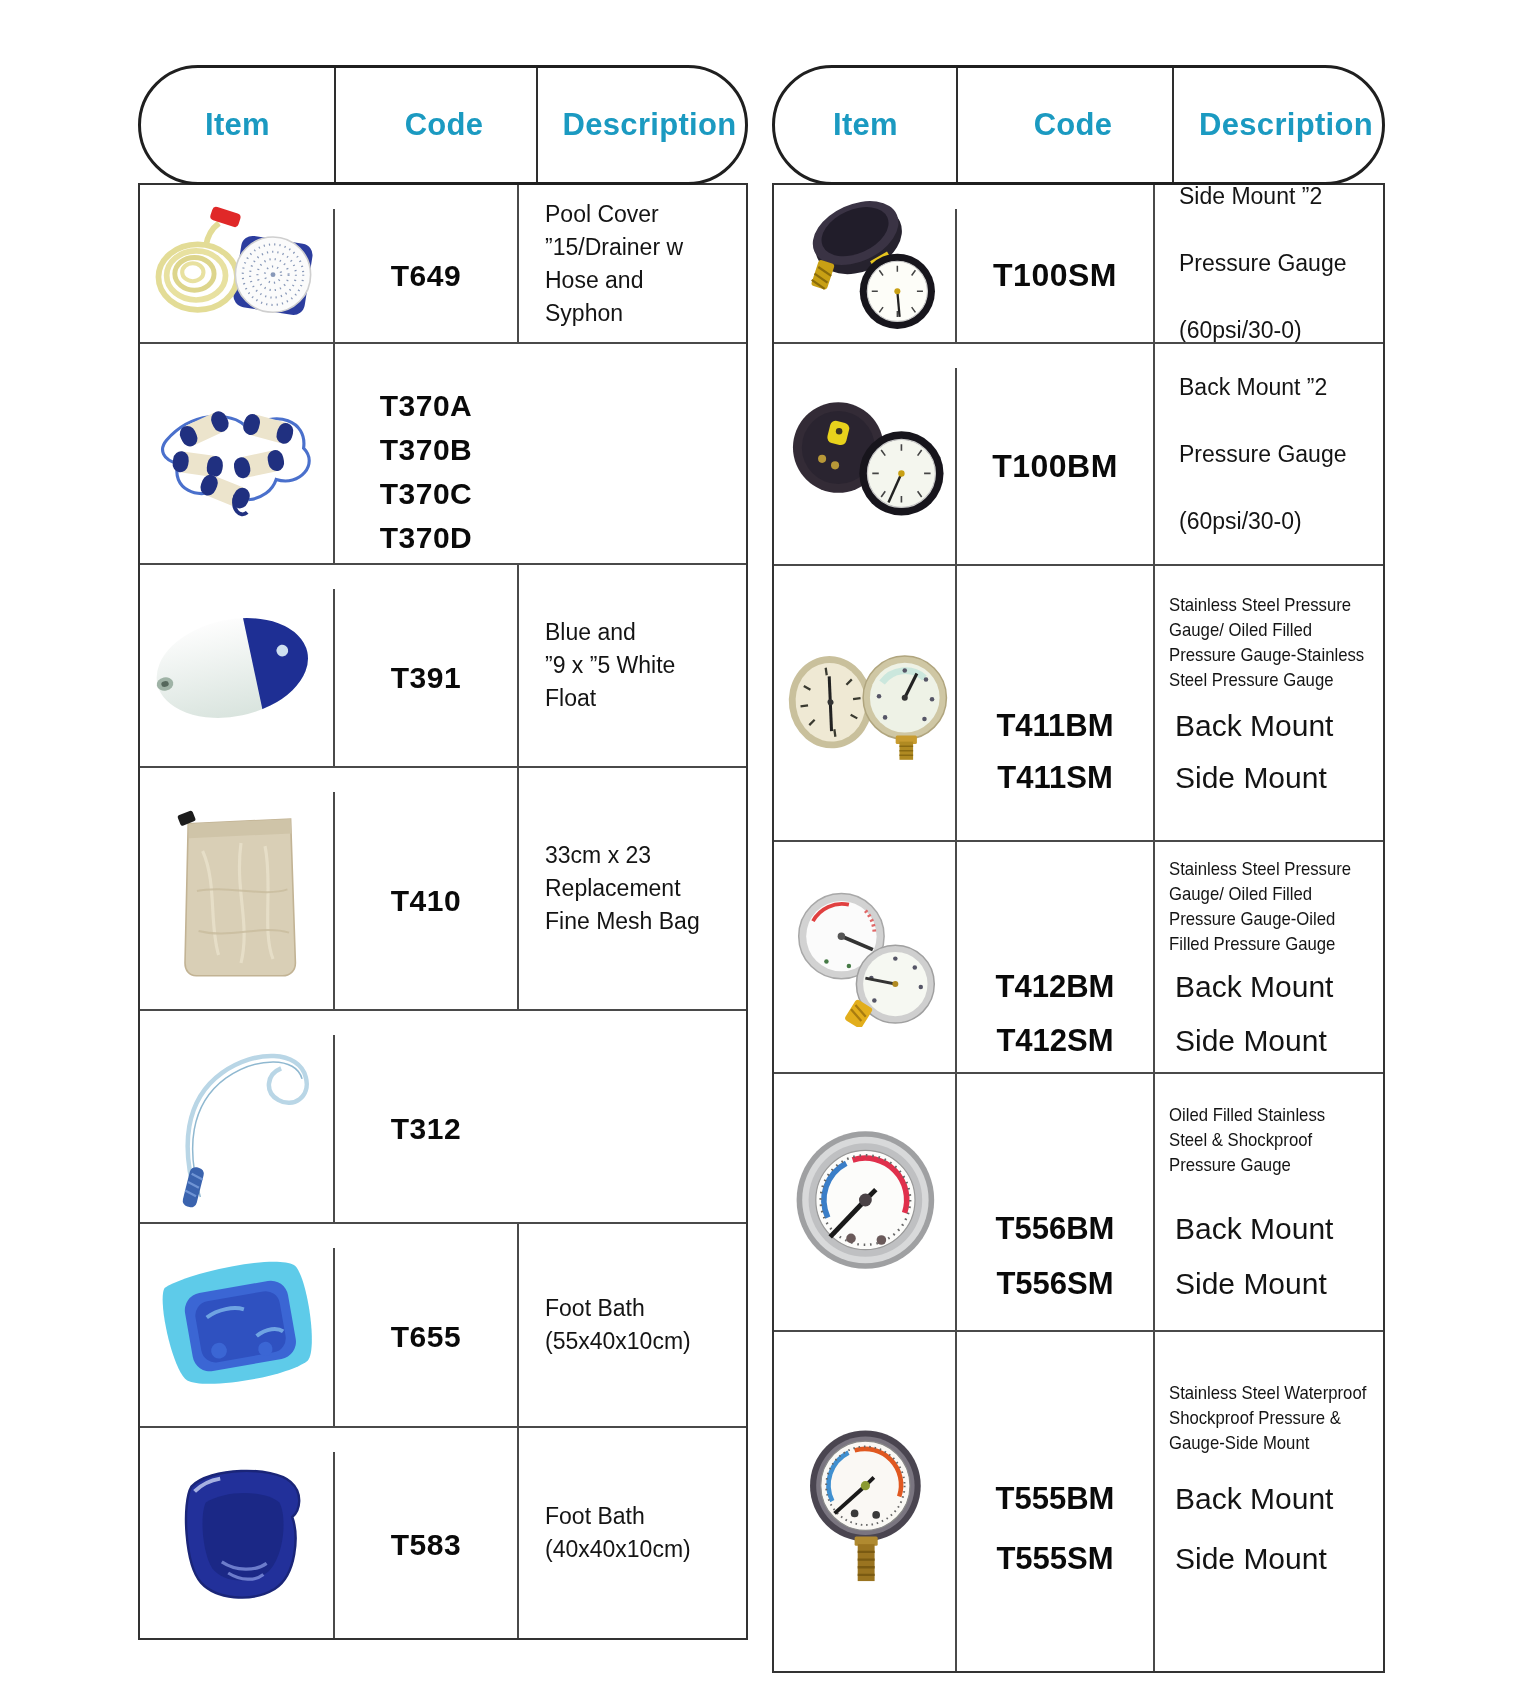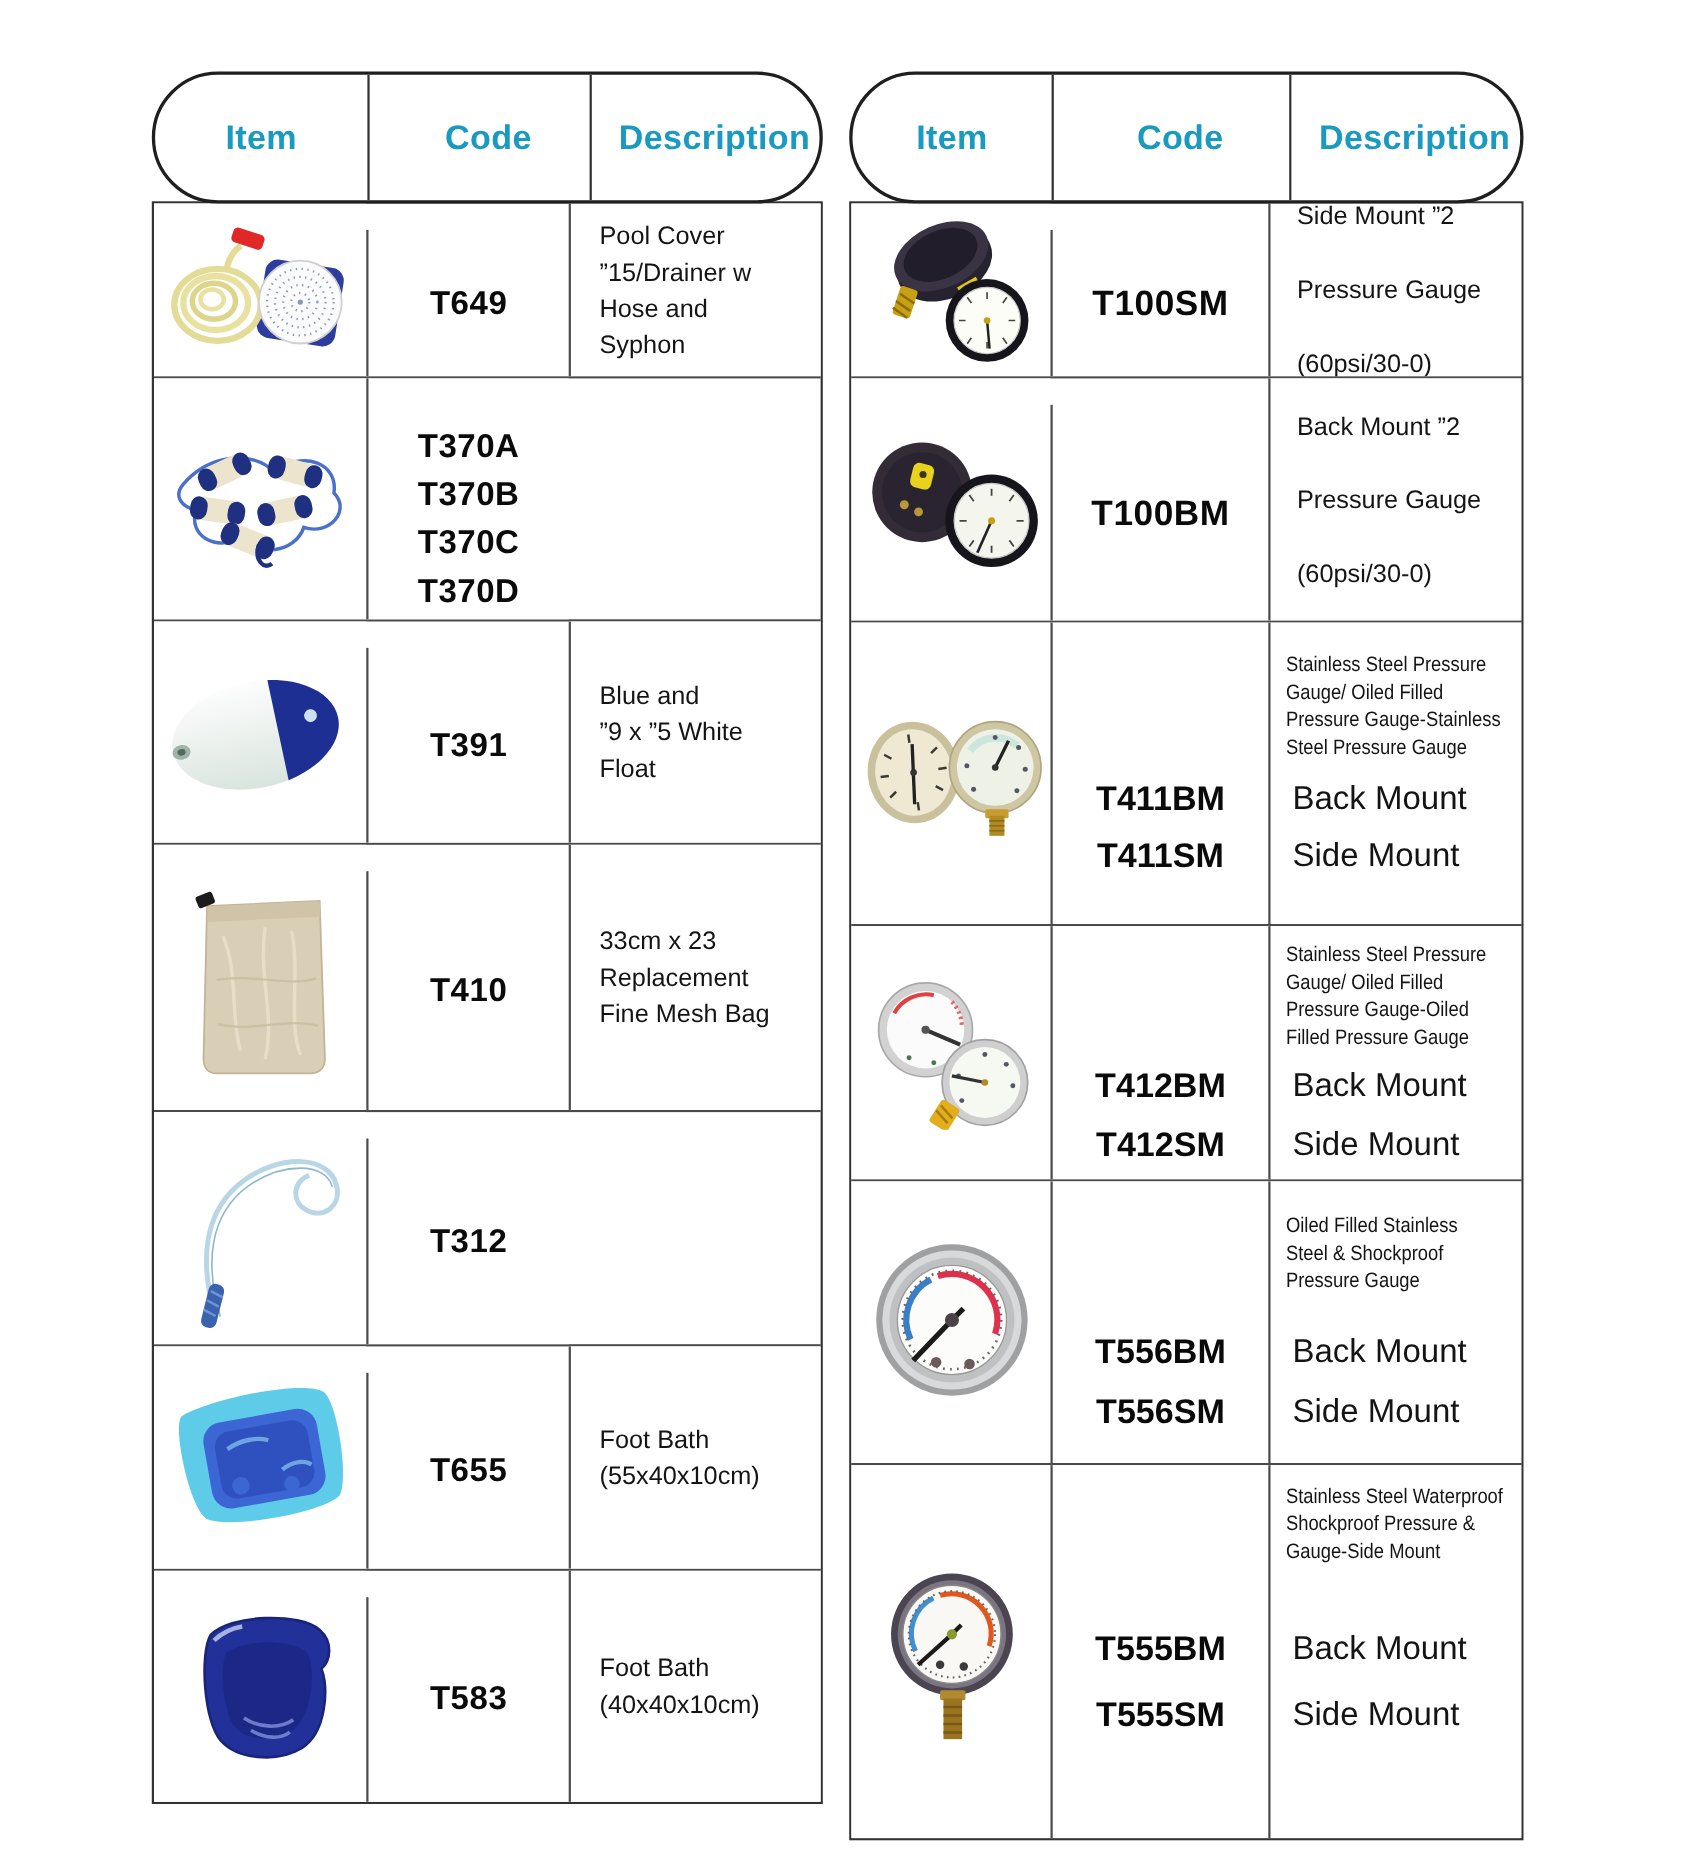--- a/index.html
+++ b/index.html
@@ -448,21 +448,21 @@
             <rect x="84" y="158" width="30" height="12" rx="2" fill="#b08a30"></rect>
             <rect x="88" y="168" width="22" height="48" fill="#9a7420"></rect>
             <path d="M88,178 L110,178 M88,188 L110,188 M88,198 L110,198 M88,208 L110,208" stroke="#7a5a12" stroke-width="3"></path>
           </svg>
         </div>
         <div class="cell code pair">
           <div class="pcode" style="top:145px">T555BM</div>
           <div class="pcode" style="top:205px">T555SM</div>
         </div>
         <div class="cell desc">
-          <div class="sdesc" style="padding-top:16px">
+          <div class="sdesc" style="padding-top:48px">
             <div class="sline">Stainless Steel Waterproof</div>
             <div class="sline">Shockproof Pressure &amp;</div>
             <div class="sline">Gauge-Side Mount</div>
           </div>
           <div class="mount" style="top:145px">Back Mount</div>
           <div class="mount" style="top:205px">Side Mount</div>
         </div>
       </div>
 
     </div>

